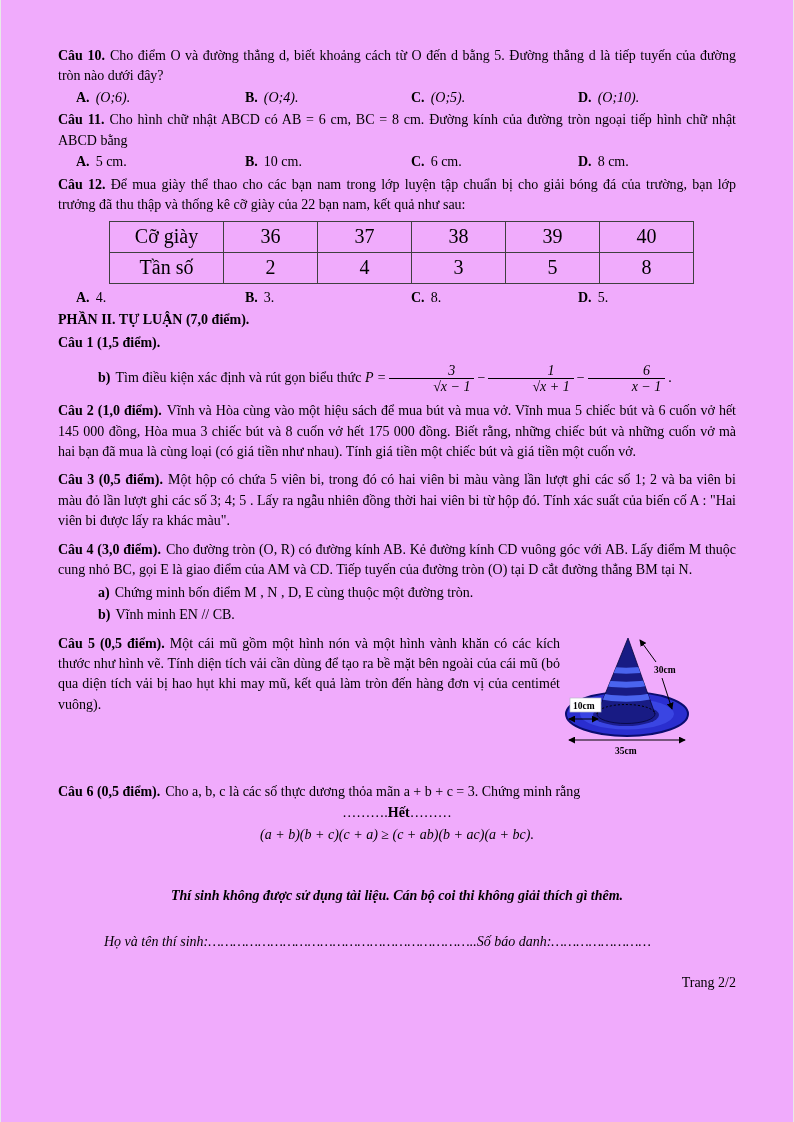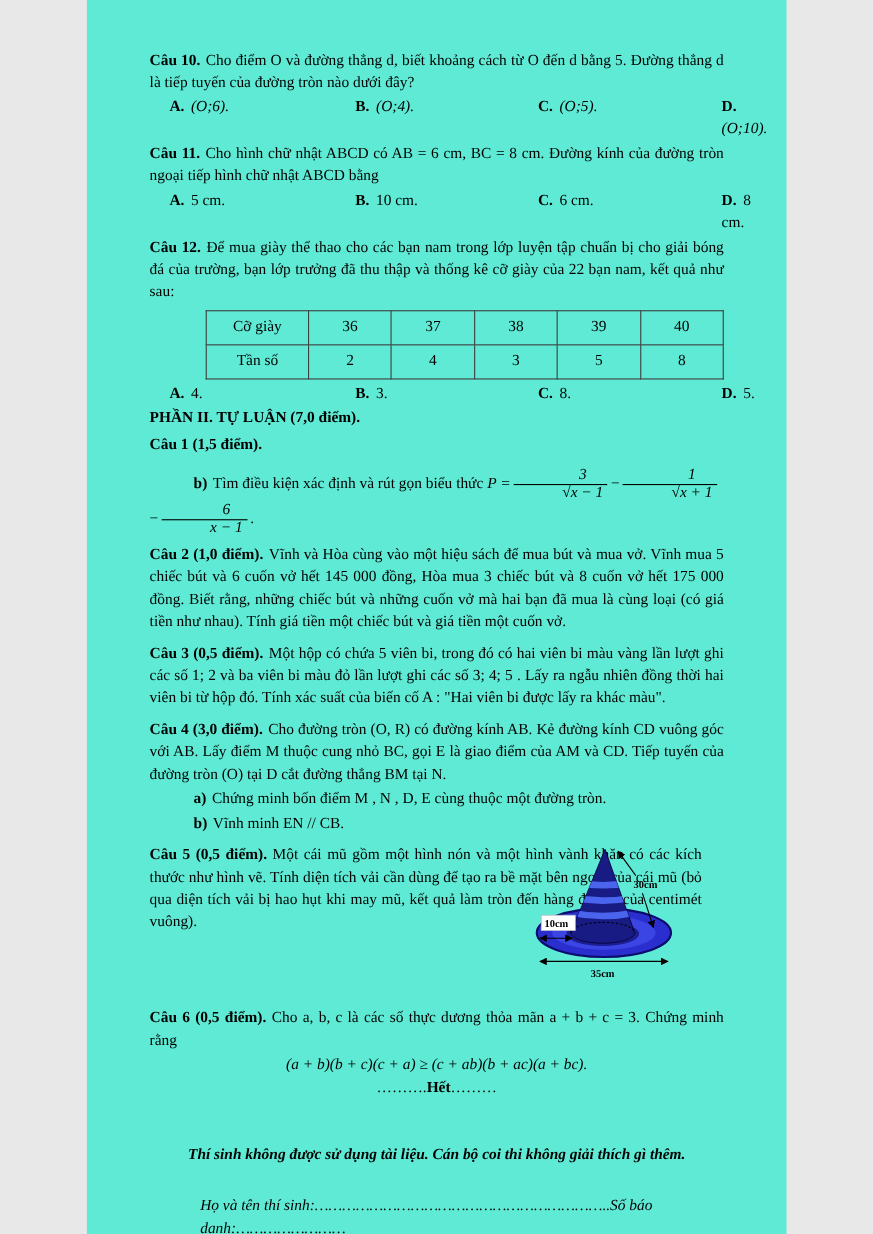--- a/index.html
+++ b/index.html
@@ -1,28 +1,28 @@
 <!DOCTYPE html>
 <html><head>
 <meta charset="utf-8">
 <style>
   html,body{margin:0;padding:0;background:#e8e8e8;}
   .page{
-    width:636px;height:1122px;box-sizing:border-box;margin:0 auto;
-    padding:46px 57px 0 57px;background:#5eead4;color:#000;
+    width:792px;height:1122px;box-sizing:border-box;margin:0 auto;
+    padding:46px 57px 0 57px;background:#f0abfc;color:#000;
     font-family:"Liberation Serif","DejaVu Serif",serif;
     font-size:14px;line-height:1.46;position:relative;overflow:hidden;
   }
   .para{margin:0;text-align:justify;}
   .b{font-weight:bold;margin-right:5px;}
   .math{font-style:italic;}
   .opts{display:grid;grid-template-columns:169px 166px 167px 1fr;padding-left:18px;margin:1px 0 2px 0;}
   .opt b{margin-right:6px;}
   .qtable{border-collapse:collapse;margin:5px 0 4px 51px;}
-  .qtable td{border:1px solid #3f3f3f;width:93px;height:30px;text-align:center;padding:0;font-size:14px;}
+  .qtable td{border:1px solid #3f3f3f;width:93px;height:30px;text-align:center;padding:0;font-size:20px;}
   .qtable td.first{width:113px;}
   .h2{font-weight:bold;margin:2px 0 0 0;}
   .qhead{font-weight:bold;margin:3px 0 0 0;}
   .item{margin:2px 0;text-indent:40px;text-align:justify;}
   .mt2{margin-top:2px;} .mt6{margin-top:6px;} .mt8{margin-top:8px;} .mt14{margin-top:14px;}
   .frac{display:inline-flex;flex-direction:column;text-align:center;vertical-align:middle;line-height:1.12;margin:0 3px;font-style:italic;}
   .frac .fd{border-top:1.2px solid #000;padding:0 4px;}
   .frac .fn{padding:0 4px;}
   .b-line{margin:9px 0 4px 0;text-indent:40px;}
   .c5{position:relative;margin-top:8px;min-height:134px;}
@@ -138,20 +138,20 @@
       <rect x="8" y="68" width="31" height="14" fill="#ffffff" stroke="#b9b9c9" stroke-width="0.7"></rect>
       <text x="11" y="79">10cm</text>
       <line x1="7" y1="89" x2="36" y2="89" stroke="#000" stroke-width="1" marker-start="url(#arr)" marker-end="url(#arr)"></line>
 
       <line x1="7" y1="110" x2="123" y2="110" stroke="#000" stroke-width="1" marker-start="url(#arr)" marker-end="url(#arr)"></line>
       <text x="53" y="124">35cm</text>
     </svg>
   </div>
 
   <p class="para mt14"><b class="b">Câu 6 (0,5 điểm).</b><span>Cho a, b, c là các số thực dương thỏa mãn a + b + c = 3. Chứng minh rằng</span></p>
+  <p class="center het-line"><span>……….</span><b>Hết</b><span>………</span></p>
   <p class="center math formula-line">(a + b)(b + c)(c + a) ≥ (c + ab)(b + ac)(a + bc).</p>
-  <p class="center het-line"><span>……….</span><b>Hết</b><span>………</span></p>
 
   <p class="note">Thí sinh không được sử dụng tài liệu. Cán bộ coi thi không giải thích gì thêm.</p>
   <p class="nameline"><span>Họ và tên thí sinh:</span><span>………………………………………………………..</span><span>Số báo danh:</span><span>……………………</span></p>
   <p class="pagenum">Trang 2/2</p>
 
 </div>
 
 </body></html>

